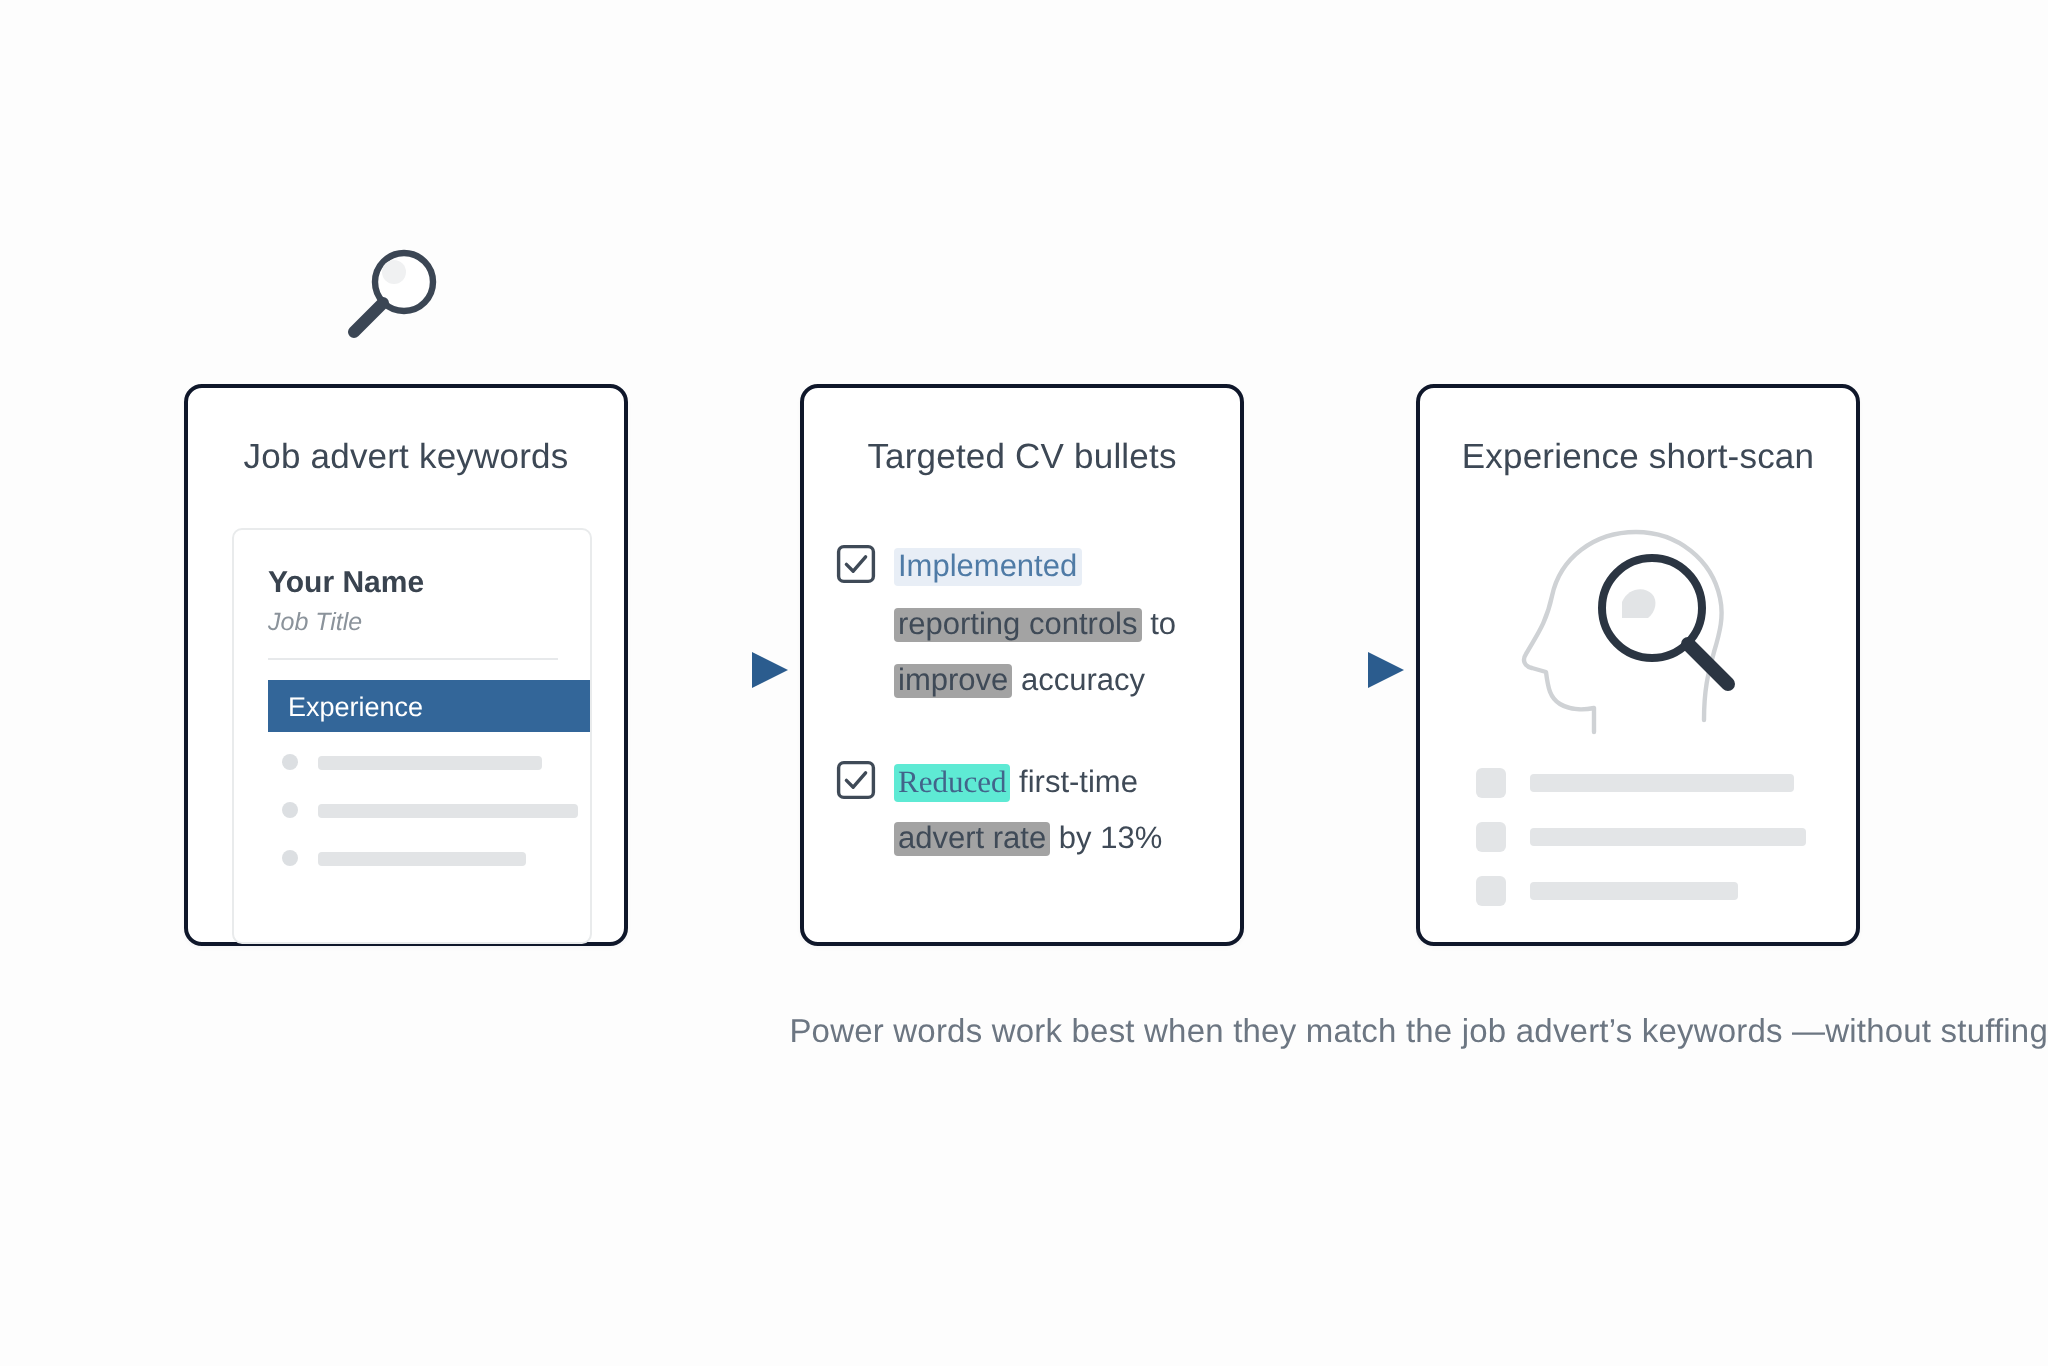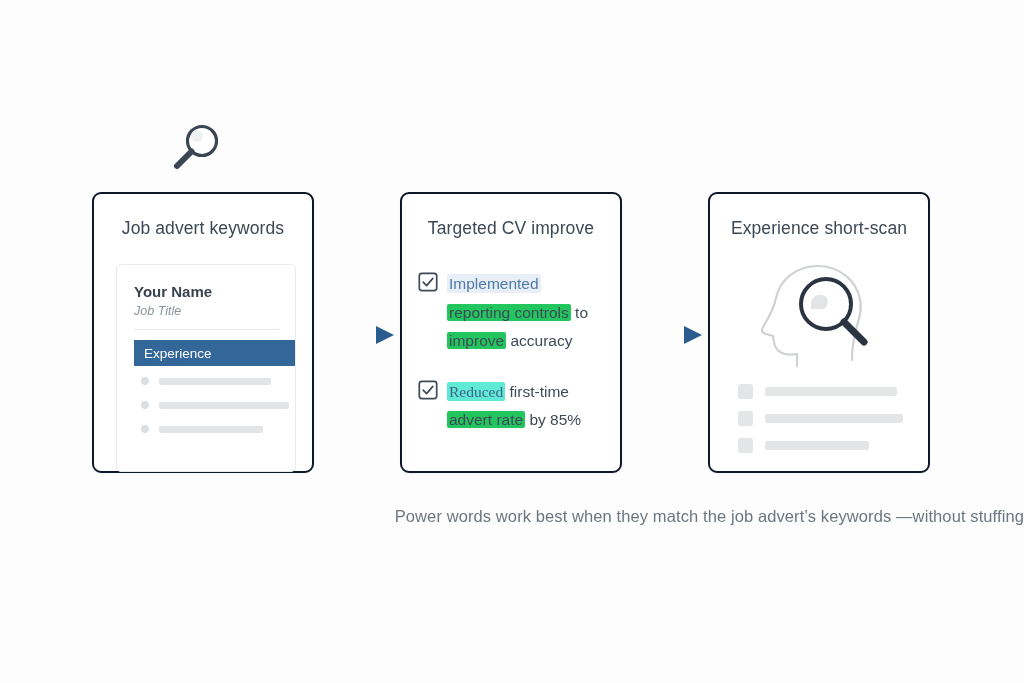--- a/index.html
+++ b/index.html
@@ -159,21 +159,21 @@
     line-height: 28.5px;
     color: #3f4a57;
   }
   .hl-strong {
     background: #e8eef6;
     border-radius: 2px;
     padding: 1px 2px;
     color: #4f7ba6;
   }
   .hl-dark {
-    background: #22c55e;
+    background: #a3a3a3;
     border-radius: 2px;
     padding: 0 2px;
     color: #3f4a57;
   }
   .hl-blue {
     background: #5eead4;
     border-radius: 2px;
     padding: 1px 2px;
     color: #42648a;
     font-family: Liberation Serif, serif;
@@ -278,42 +278,42 @@
           <stop offset="0%" stop-color="#9bb2c9"></stop>
           <stop offset="100%" stop-color="#2b5c8e"></stop>
         </linearGradient>
       </defs>
       <line x1="2" y1="17" x2="42" y2="17" stroke="url(#ag1)" stroke-width="3.4"></line>
       <polygon points="40,8 58,17 40,26" fill="#2b5c8e"></polygon>
     </svg>
   </div>
 
   <div class="card" id="card-mid">
-    <div class="card-title">Targeted CV improve</div>
+    <div class="card-title">Targeted CV bullets</div>
 
     <div class="bullets">
 
       <div class="bullet">
         <span class="chk">
           <svg viewBox="0 0 20 20" width="20" height="20">
             <rect x="1.3" y="1.3" width="17.4" height="17.4" rx="2.6" fill="#ffffff" stroke="#3f4a57" stroke-width="1.7"></rect>
             <polyline points="5.2,10.2 8.6,13.6 14.8,6.4" fill="none" stroke="#3f4a57" stroke-width="1.7" stroke-linecap="round" stroke-linejoin="round"></polyline>
           </svg>
         </span>
         <span class="btext"><span class="hl-strong">Implemented</span> <span class="hl-dark">reporting controls</span> <span>to</span> <span class="hl-dark">improve</span> <span>accuracy</span></span>
       </div>
 
       <div class="bullet">
         <span class="chk">
           <svg viewBox="0 0 20 20" width="20" height="20">
             <rect x="1.3" y="1.3" width="17.4" height="17.4" rx="2.6" fill="#ffffff" stroke="#3f4a57" stroke-width="1.7"></rect>
             <polyline points="5.2,10.2 8.6,13.6 14.8,6.4" fill="none" stroke="#3f4a57" stroke-width="1.7" stroke-linecap="round" stroke-linejoin="round"></polyline>
           </svg>
         </span>
-        <span class="btext"><span class="hl-blue">Reduced</span> <span>first-time</span> <span class="hl-dark">advert rate</span> <span>by 85%</span></span>
+        <span class="btext"><span class="hl-blue">Reduced</span> <span>first-time</span> <span class="hl-dark">advert rate</span> <span>by 13%</span></span>
       </div>
 
     </div>
   </div>
 
   <div class="arrow" id="arrow-2">
     <svg viewBox="0 0 62 34" width="62" height="34">
       <defs>
         <linearGradient id="ag2" x1="0" y1="0" x2="1" y2="0">
           <stop offset="0%" stop-color="#9bb2c9"></stop>

